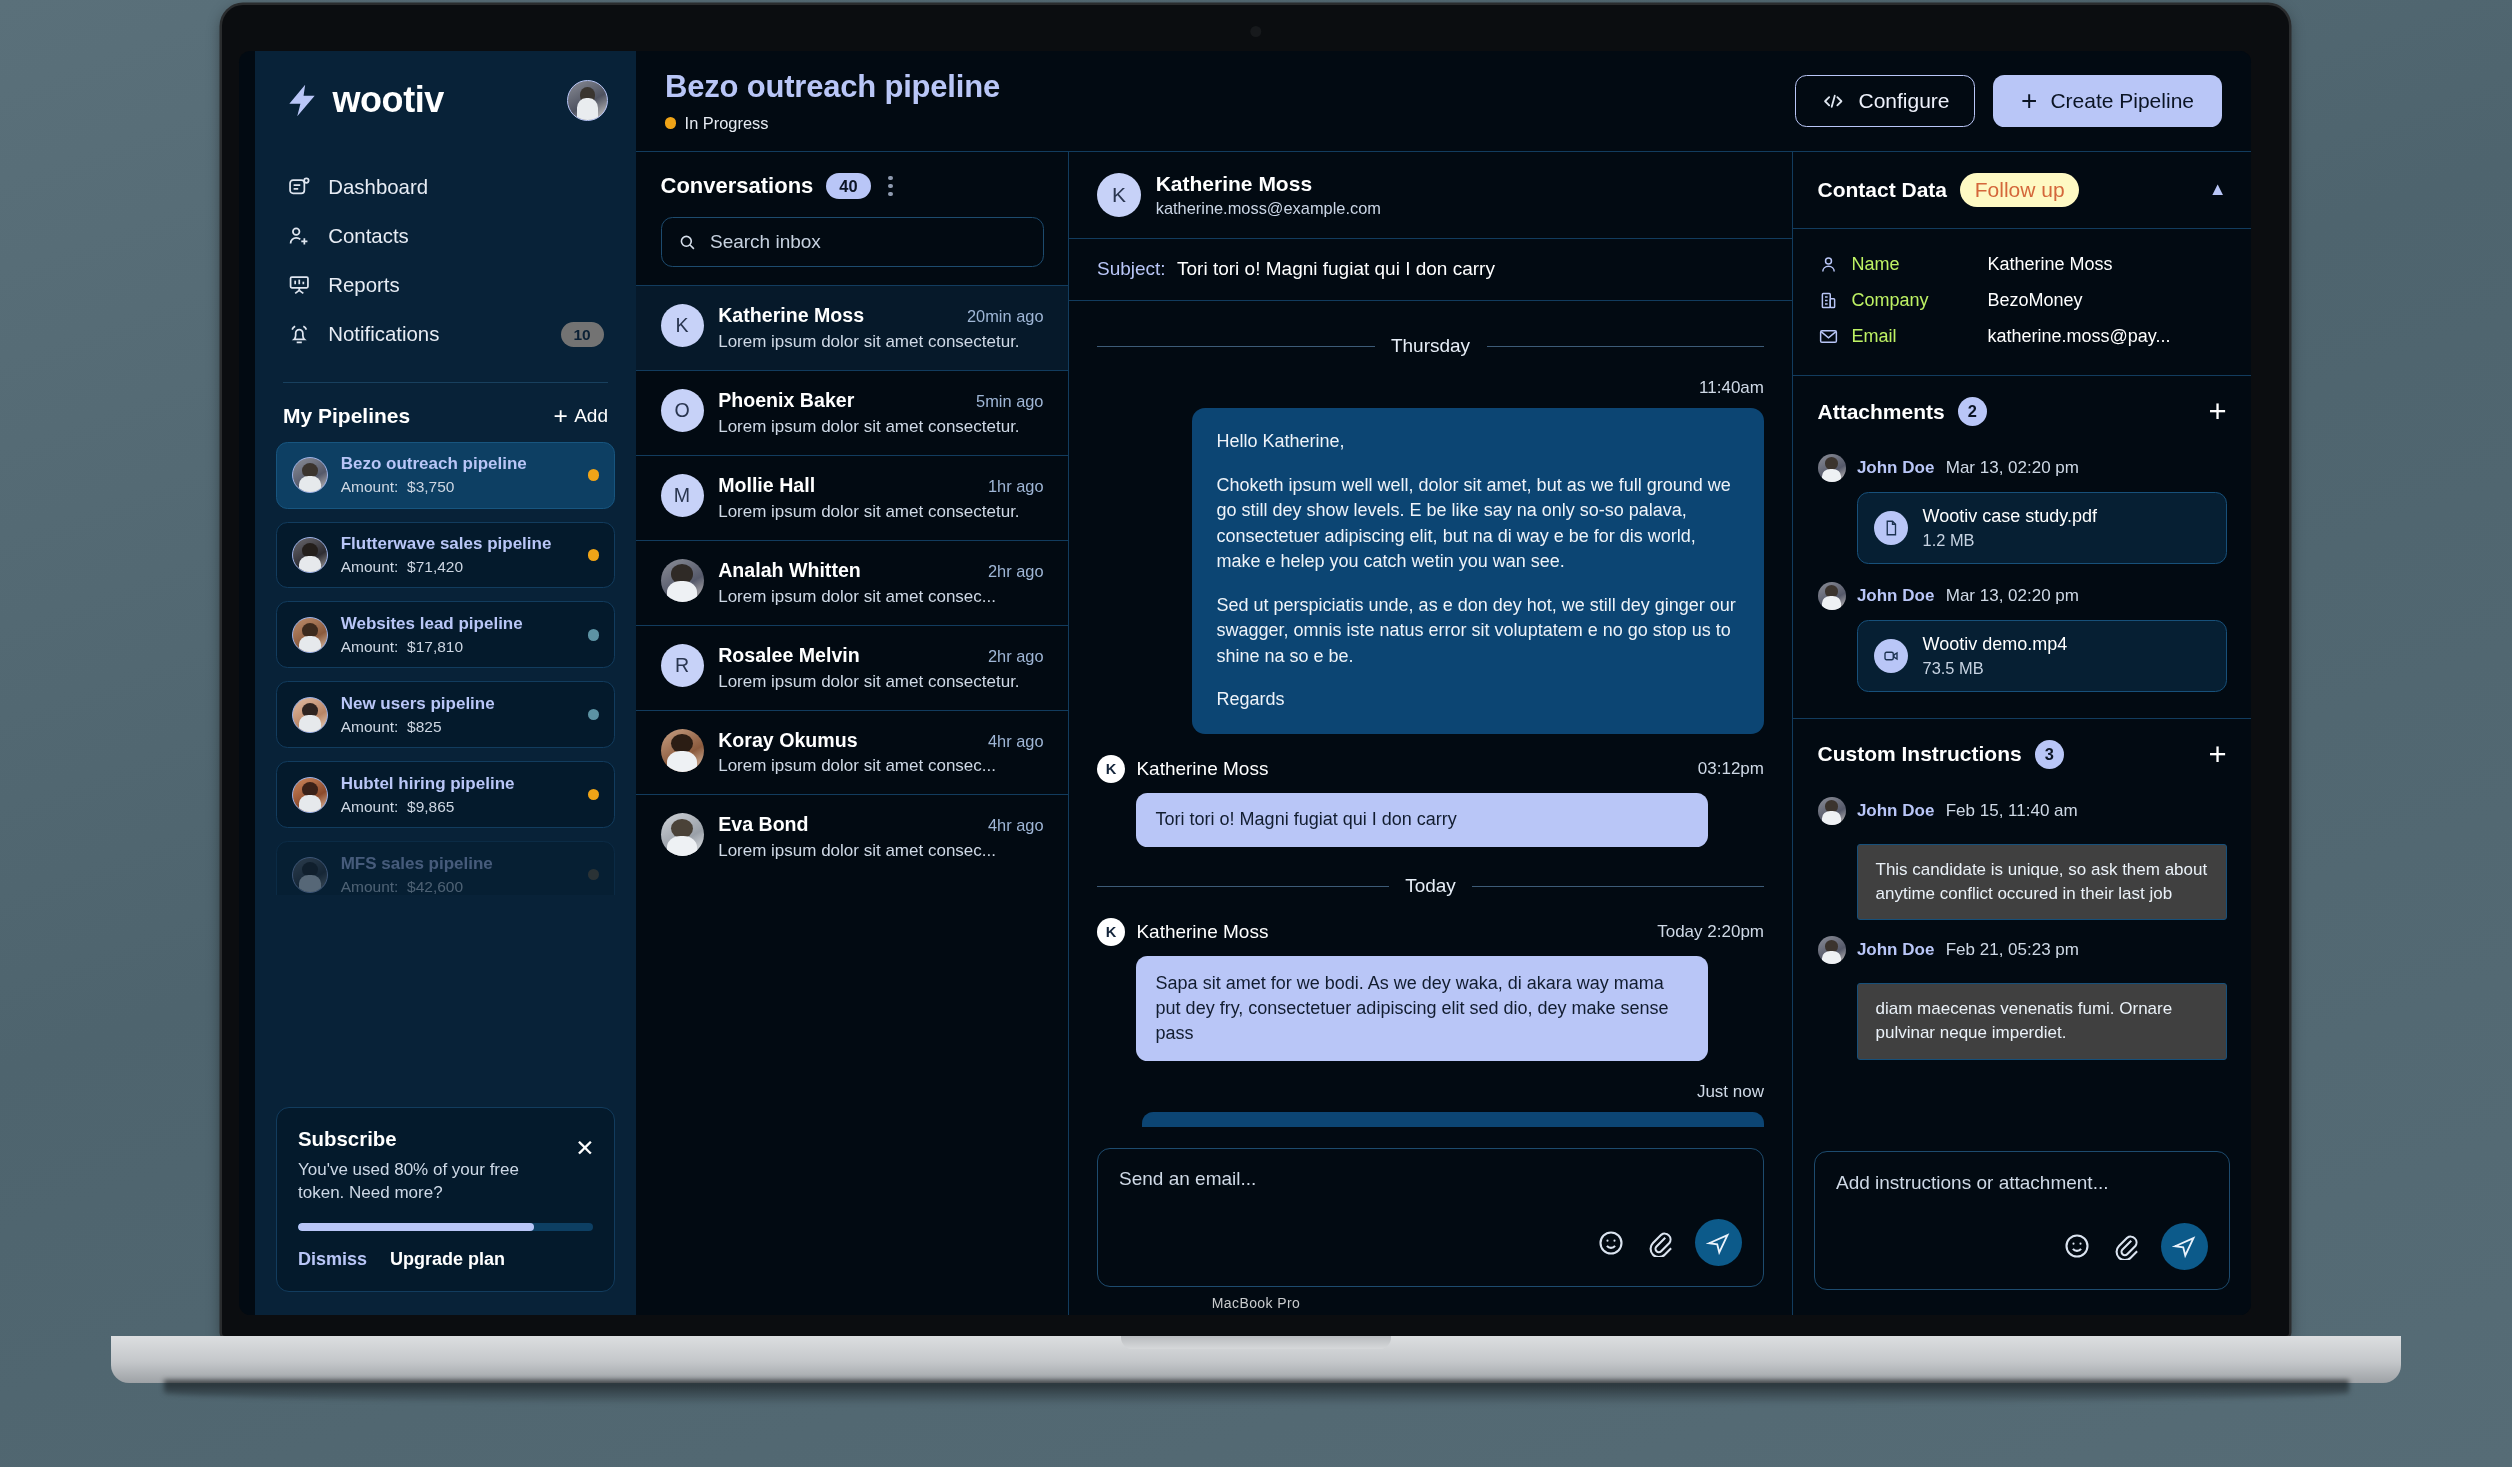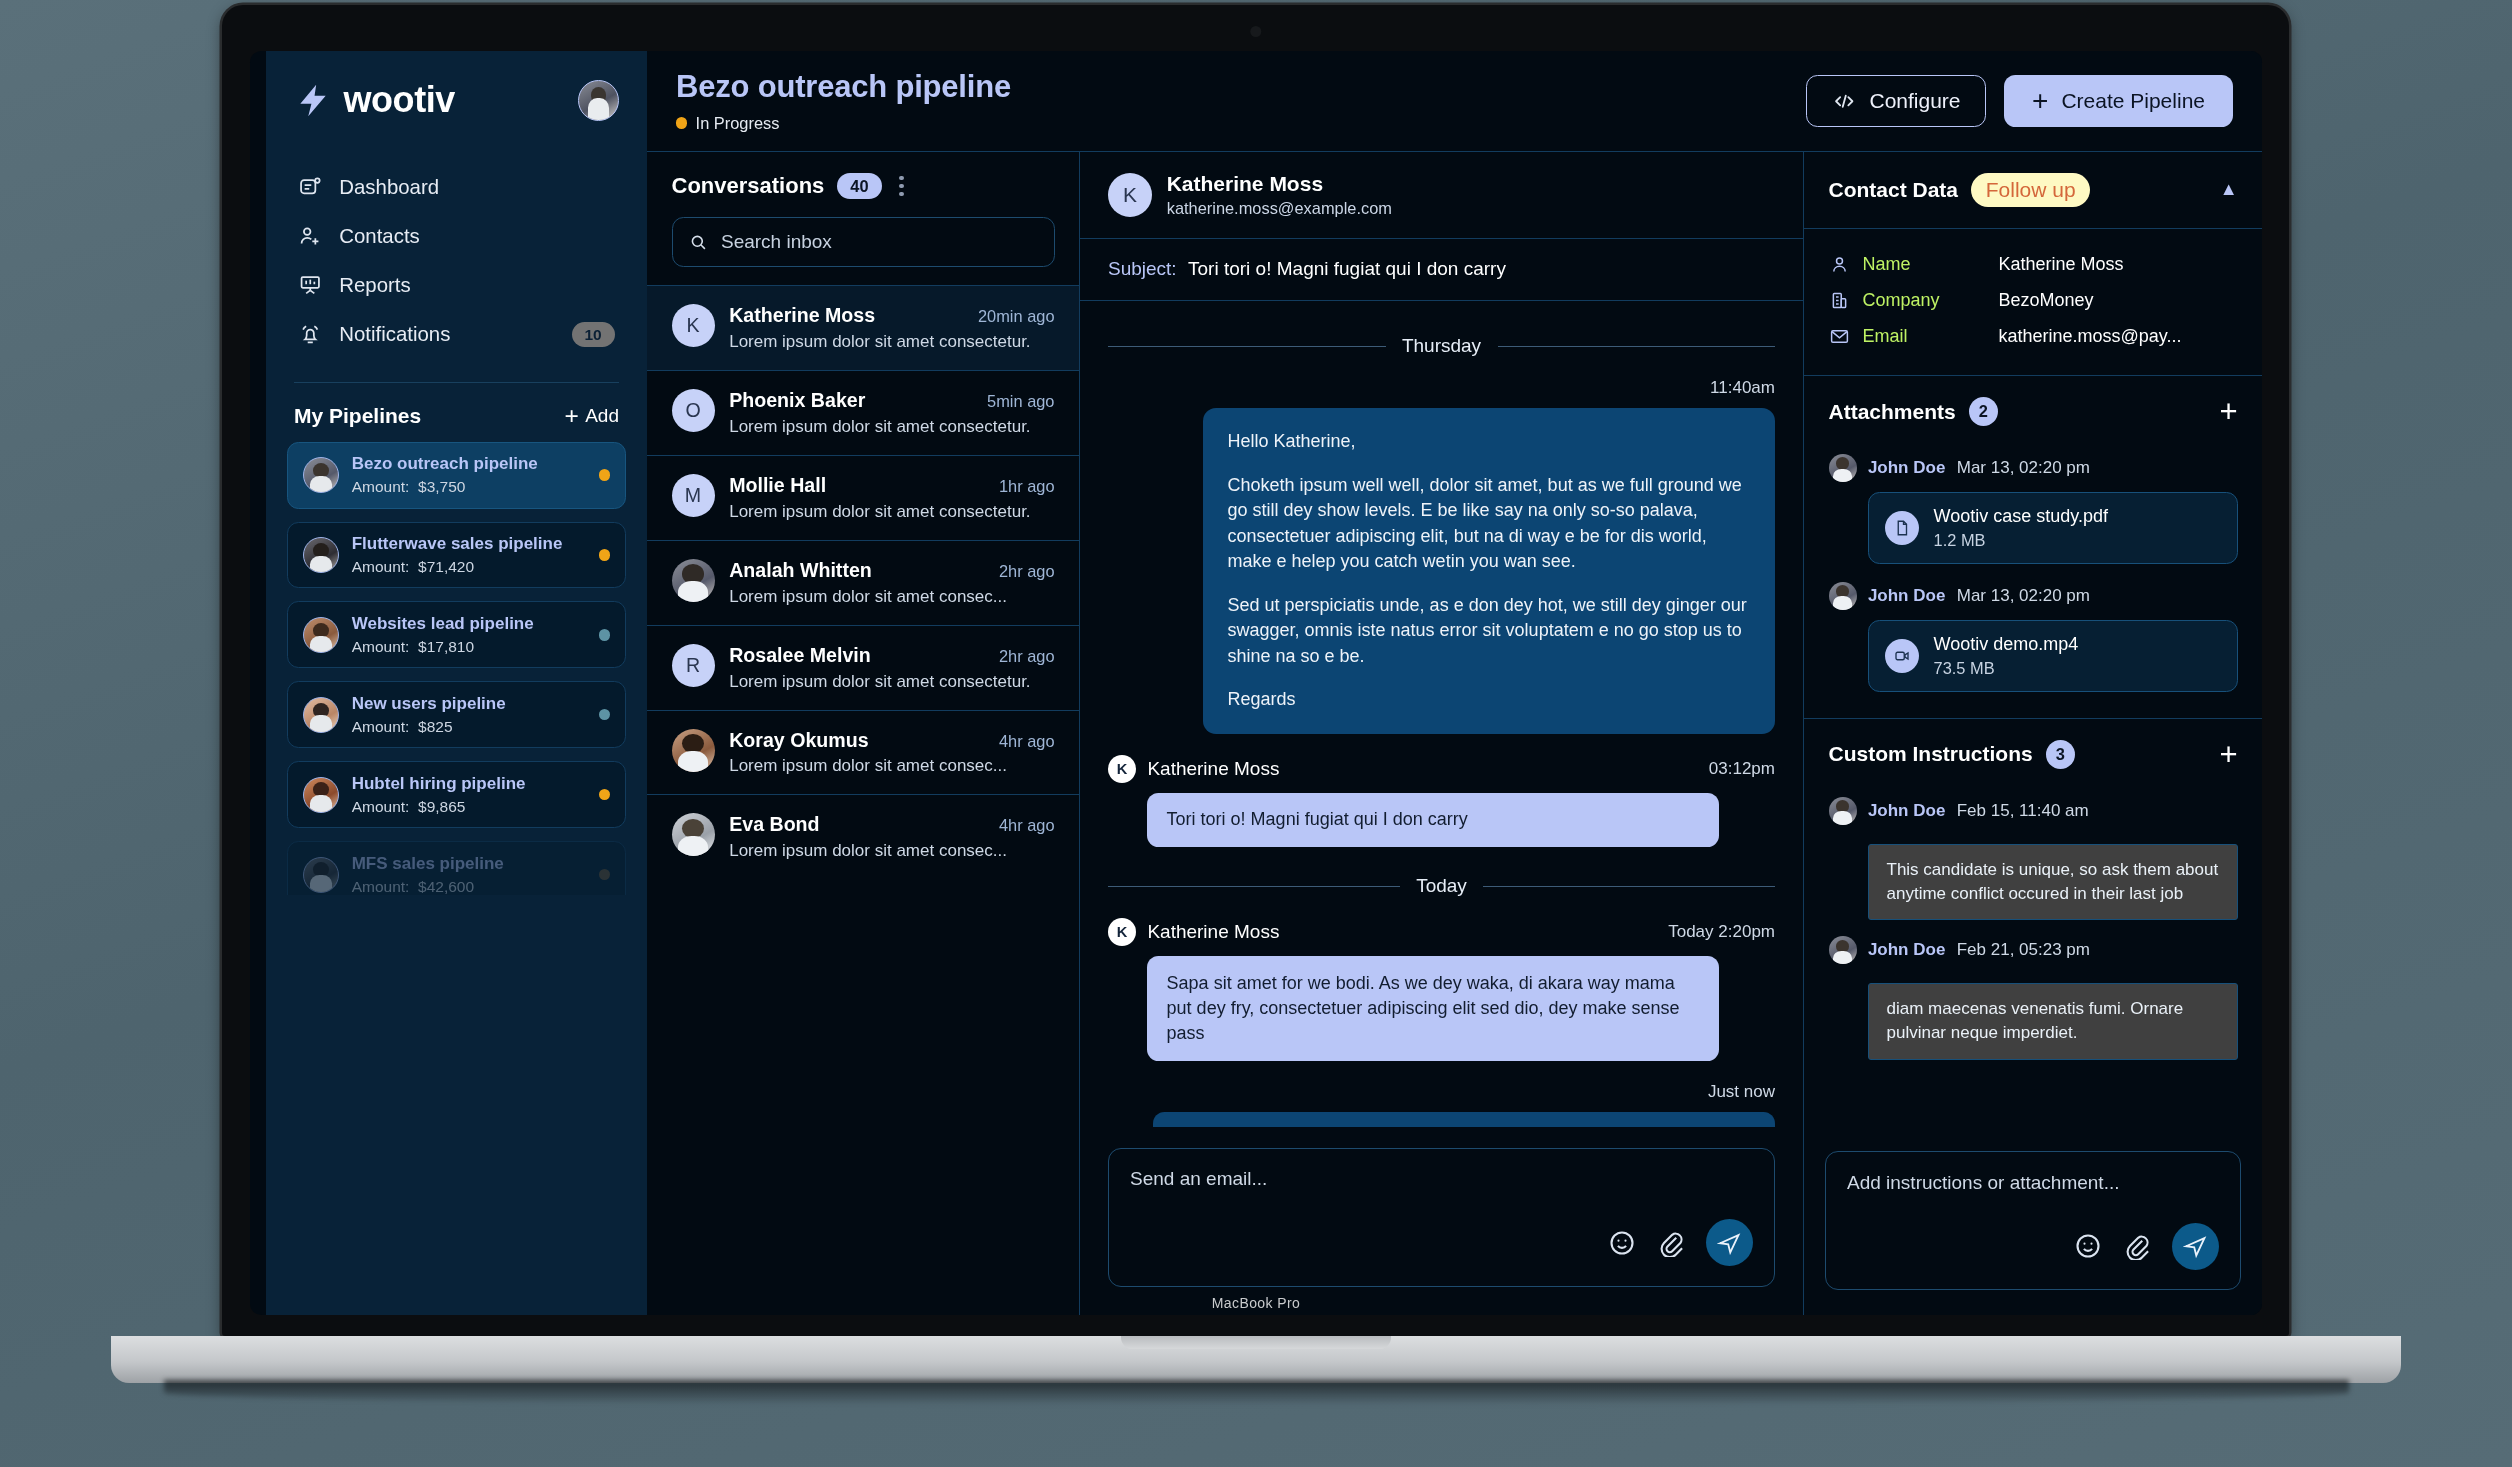--- a/index.html
+++ b/index.html
@@ -21,21 +21,21 @@
     background: #0b0d10;
     border-radius: 21px 21px 3.3px 3.3px;
     box-shadow: 0 0 0 2.5px #2a2c2e, 0 4.9px 14.7px rgba(0,0,0,.45);
   }
   #notch {
     position: absolute; left: 50%; top: 21px; transform: translateX(-50%);
     width: 11.4px; height: 11.4px; border-radius: 50%;
     background: #17191c;
   }
   #screen {
-    position: absolute; left: 28px; top: 46px;
+    position: absolute; left: 17px; top: 46px;
     width: 2012px; height: 1264px;
     background: #020a12;
     border-radius: 11.4px;
     overflow: hidden;
     display: flex;
     padding-left: 16px;
   }
   #base {
     position: absolute; left: 111px; top: 1336px; width: 2290px; height: 47px;
     background: linear-gradient(180deg,#dcdee0 0%, #c4c7ca 55%, #9ea2a6 100%);
@@ -476,20 +476,32 @@
                 <b></b>
               </div>
             <div class="pipe-text">
               <div class="pipe-name">MFS sales pipeline</div>
               <div class="pipe-amt"><span class="lbl">Amount:</span>&nbsp; <span>$42,600</span></div>
             </div>
             <span class="pipe-dot dot-dim"></span>
           </div>
         </div>
 
+        <div class="subscribe">
+          <div class="sub-title">Subscribe</div>
+          <div class="sub-close">✕</div>
+          <div class="sub-desc">You've used 80% of your free token. Need more?</div>
+          <div class="sub-bar">
+              <i></i>
+            </div>
+          <div class="sub-actions">
+            <span class="sub-dismiss">Dismiss</span>
+            <span class="sub-upgrade">Upgrade plan</span>
+          </div>
+        </div>
       </aside>
 
       <section class="main">
         <div class="topbar">
           <div>
             <div class="page-title">Bezo outreach pipeline</div>
             <div class="status-row">
               <span class="status-dot"></span>
               <span class="status-text">In Progress</span>
             </div>

